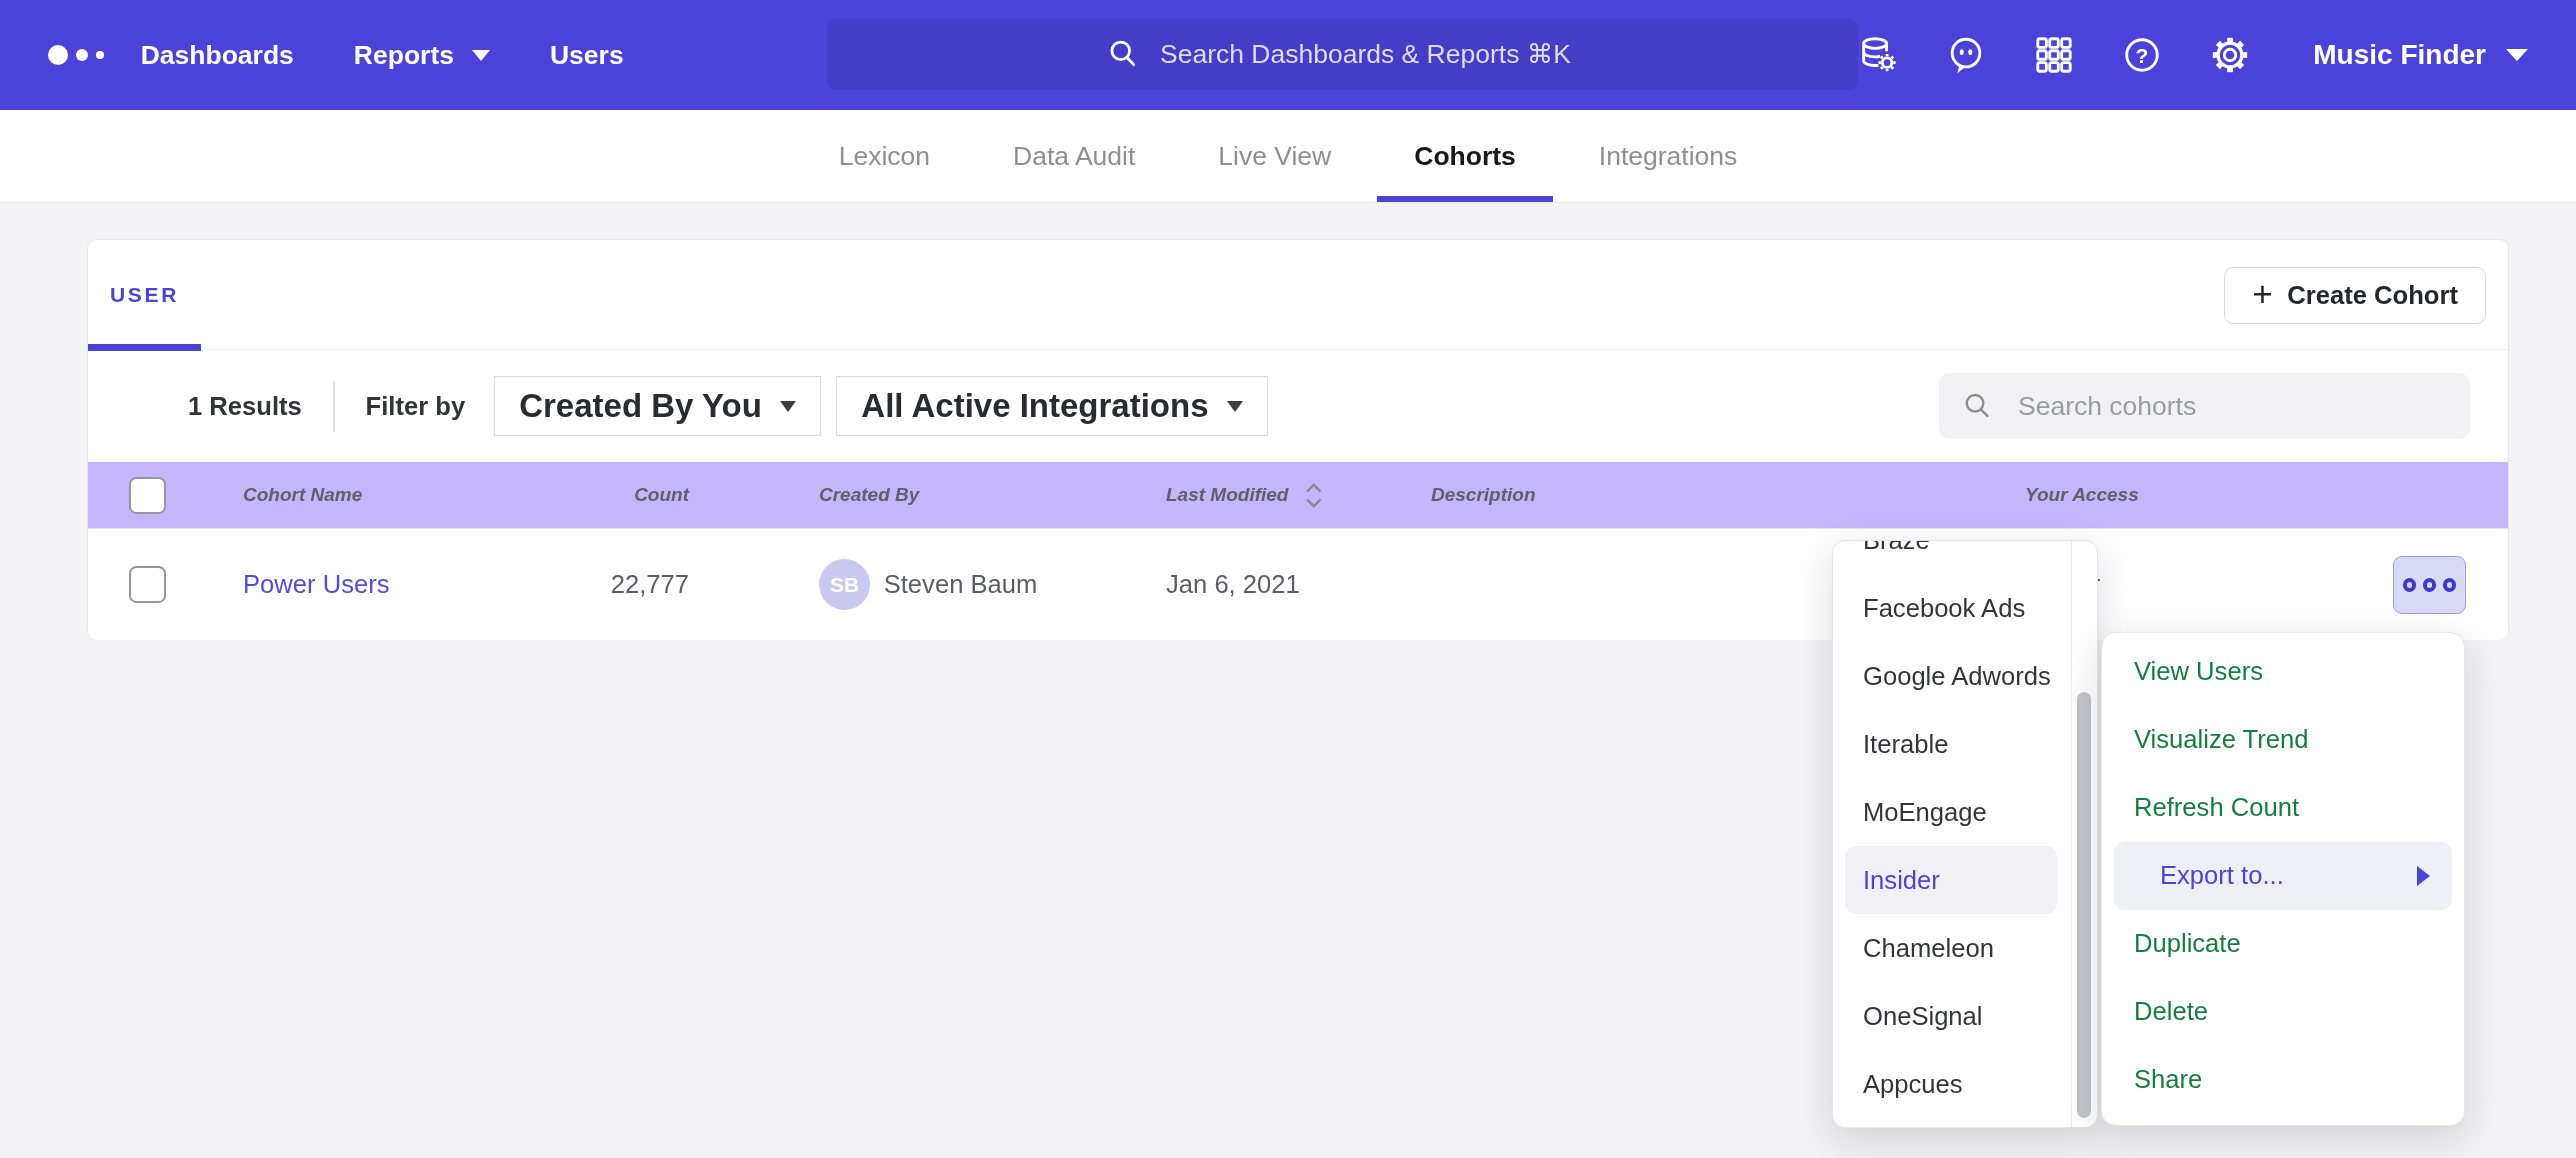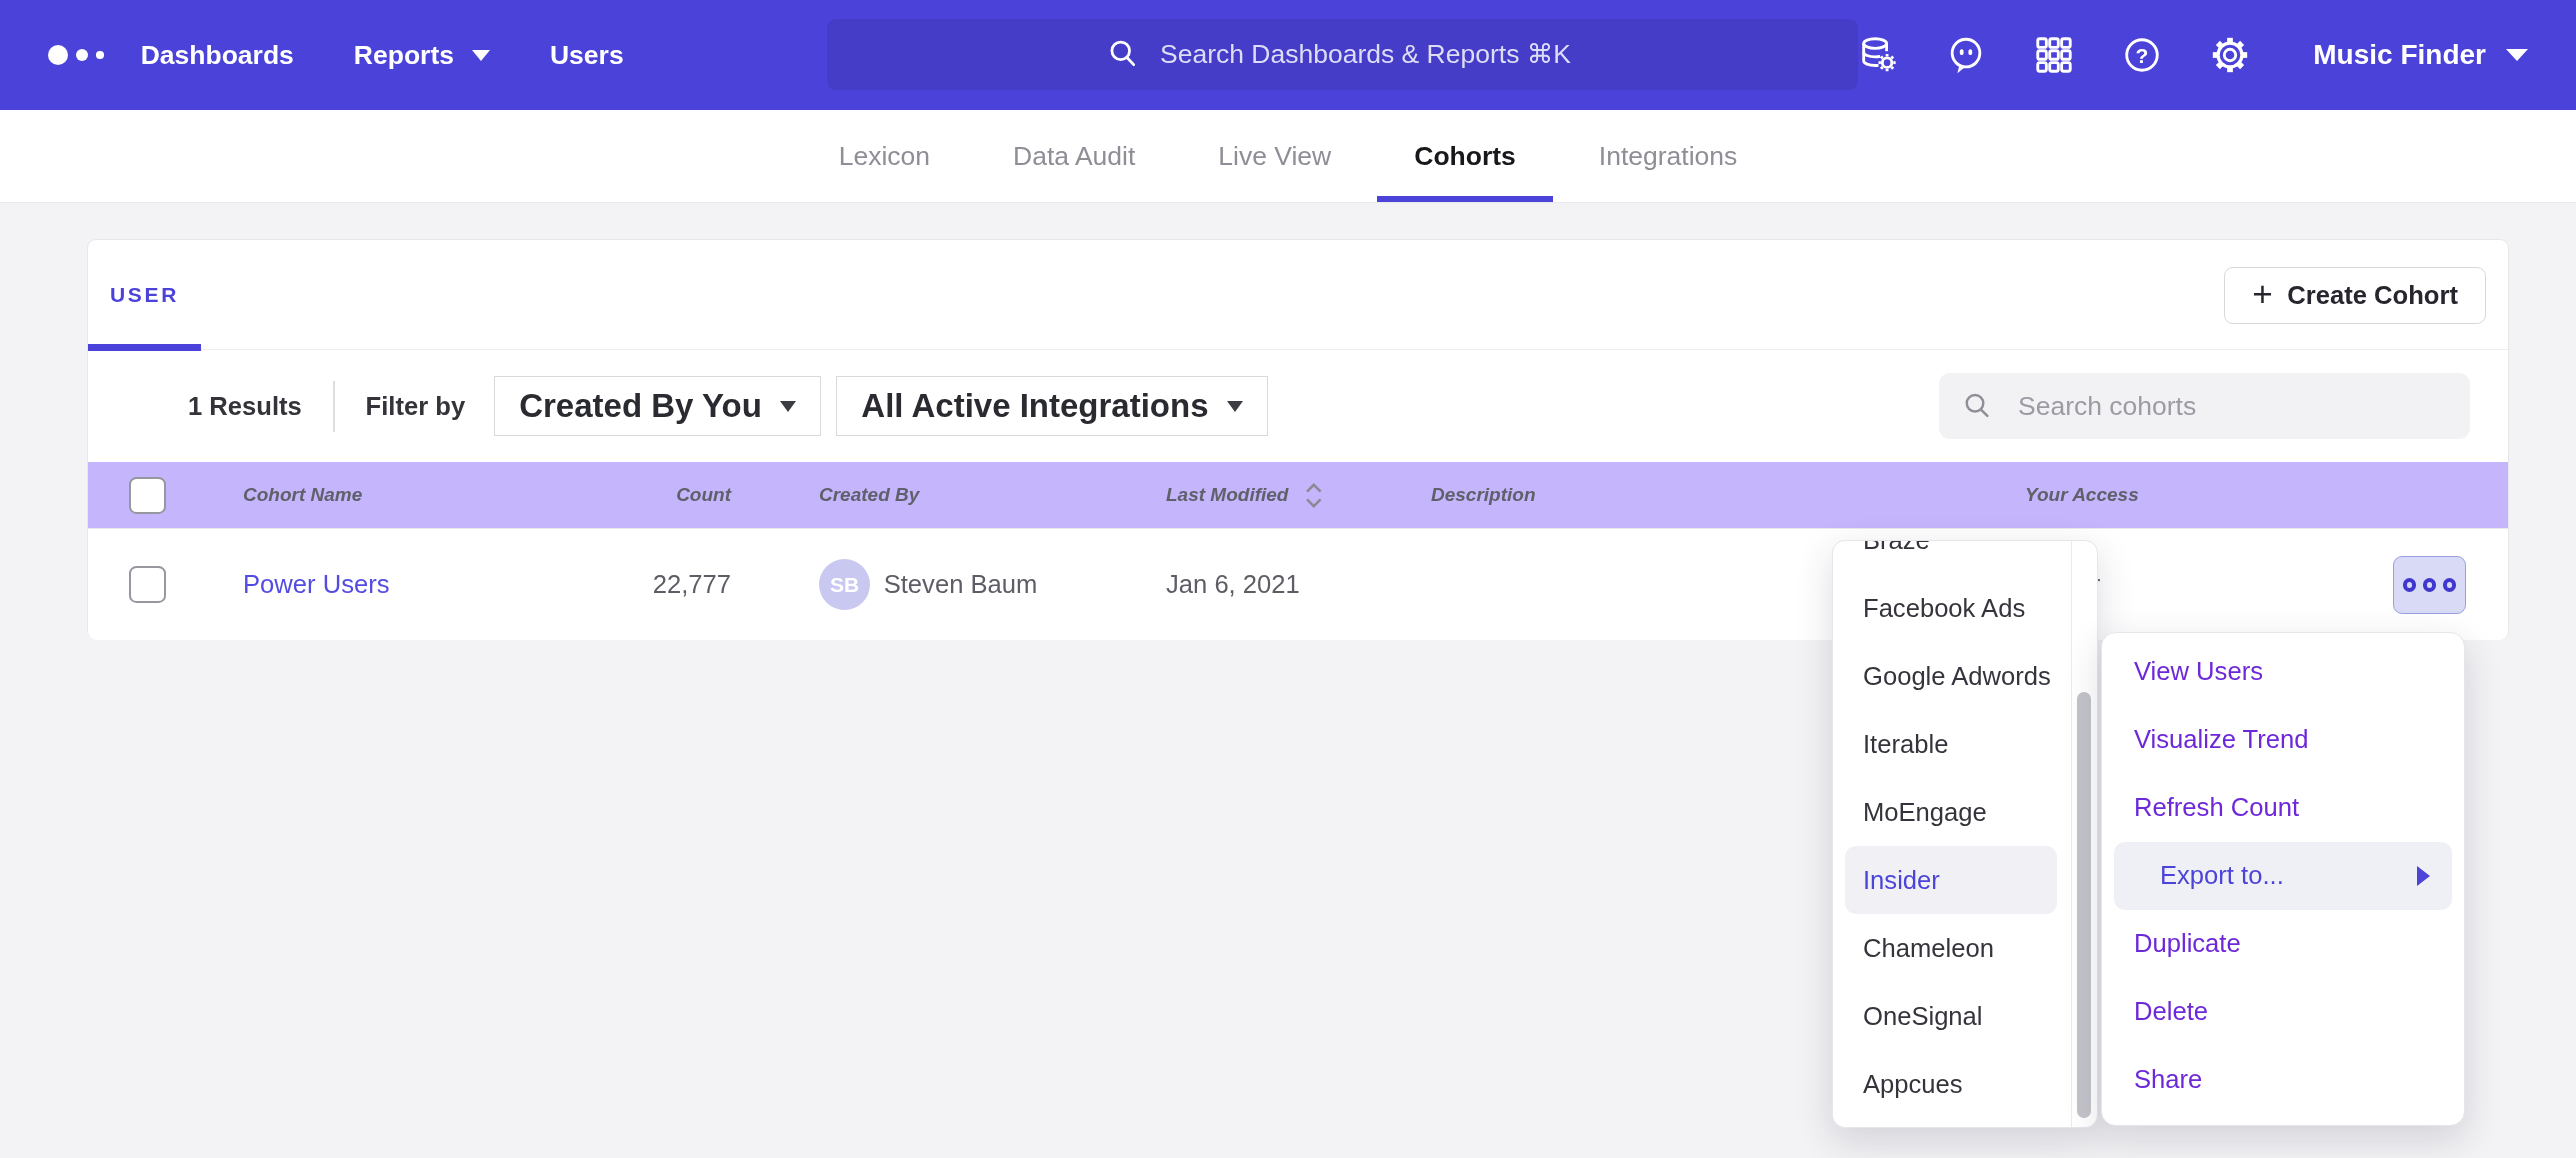--- a/index.html
+++ b/index.html
@@ -49,21 +49,21 @@
   .caret-dk { width:0; height:0; border-left:8.2px solid transparent; border-right:8.2px solid transparent; border-top:11px solid #3c3c44; }
   .cohort-search { margin-left:auto; width:531px; height:66px; background:#f2f2f4; border-radius:11px; display:flex; align-items:center; padding:0 22px; gap:24px; }
   .cohort-search input { background:transparent; border:none; outline:none; font-size:26.5px; color:#3a3a42; width:384px; font-family:"Liberation Sans", sans-serif; }
   .cohort-search input::placeholder { color:#9b9ba4; opacity:1; }
 
   .thead { position:relative; height:67px; background:#c4b5fd; border-bottom:0.9px solid #e9e9ec; font-size:19px; font-weight:700; color:#60606a;font-style:italic; }
   .thead .cell, .trow .cell { position:absolute; top:0; bottom:0; display:flex; align-items:center; }
   .trow { position:relative; height:111px; background:#fff; border-radius:0 0 9px 9px; }
   .c-check { left:41px; }
   .c-name  { left:155px; }
-  .c-count { left:483px; width:160px; justify-content:flex-end; }
+  .c-count { left:441px; width:160px; justify-content:flex-end; }
   .c-creator { left:731px; }
   .c-mod   { left:1078px; }
   .c-desc  { left:1343px; }
   .c-access{ left:1937px; }
   .checkbox { width:37px; height:37px; background:#fff; border:2.7px solid #97979f; border-radius:7.3px; cursor:pointer; }
   .sort-ic { margin-left:12.8px; display:inline-flex; }
   .row-link { color:#544ce2; font-size:25.6px; font-weight:500; cursor:pointer; }
   .row-text { color:#5d5d66; font-size:25.6px; }
   .avatar { width:51px; height:51px; border-radius:50%; background:#c9c8f0; color:#fff; font-size:21px; font-weight:700; display:flex; align-items:center; justify-content:center; margin-right:13.7px; }
   .more-btn { position:absolute; left:2305px; top:27px; width:73px; height:58px; background:#d9dbf6; border:1.8px solid #999ee2; border-radius:9px; display:flex; align-items:center; justify-content:center; gap:6.4px; cursor:pointer; }
@@ -72,21 +72,21 @@
   
   .menu { position:absolute; background:#fff; border:0.9px solid #e5e5ea; box-shadow:0 12.8px 37px rgba(35,35,70,0.16); z-index:60; }
   .submenu { left:1832px; top:540px; width:266px; height:588px; border-radius:12.8px; overflow:hidden; }
   .submenu .list { margin-top:-35px; }
   .submenu .mi { height:68px; margin:0 41px 0 12px; width:212px; display:flex; align-items:center; padding-left:18px; font-size:25.6px; color:#34343c; cursor:pointer; border-radius:11px; }
   .submenu .mi.hl { background:#f1f1f5; color:#4c44d9; }
   .sb-gutter { position:absolute; top:0; bottom:0; right:0; width:26.5px; border-left:0.9px solid #ebebef; }
   .sb-thumb { position:absolute; right:6.4px; top:151px; width:13.7px; height:426px; background:#c3c3c9; border-radius:7.3px; cursor:pointer; }
 
   .ctxmenu { left:2101px; top:632px; width:364px; height:494px; border-radius:14.6px; padding-top:4.6px; }
-  .ctxmenu .mi { position:relative; height:68px; margin:0 12px; display:flex; align-items:center; padding-left:20px; font-size:25.6px; color:#6d28d9; cursor:pointer; border-radius:11px; }
+  .ctxmenu .mi { position:relative; height:68px; margin:0 12px; display:flex; align-items:center; padding-left:20px; font-size:25.6px; color:#15803d; cursor:pointer; border-radius:11px; }
   .ctxmenu .mi.hl { background:#eff0f5; color:#4c44d9;padding-left:46px; }
   .arrow-r { position:absolute; right:22px; top:50%; margin-top:-10px; width:0; height:0; border-top:10px solid transparent; border-bottom:10px solid transparent; border-left:13.7px solid #4c44d9; }
 </style>
 </head>
 <body>
 
 <div id="screen">
 
   <header class="nav">
     <div class="logo">

